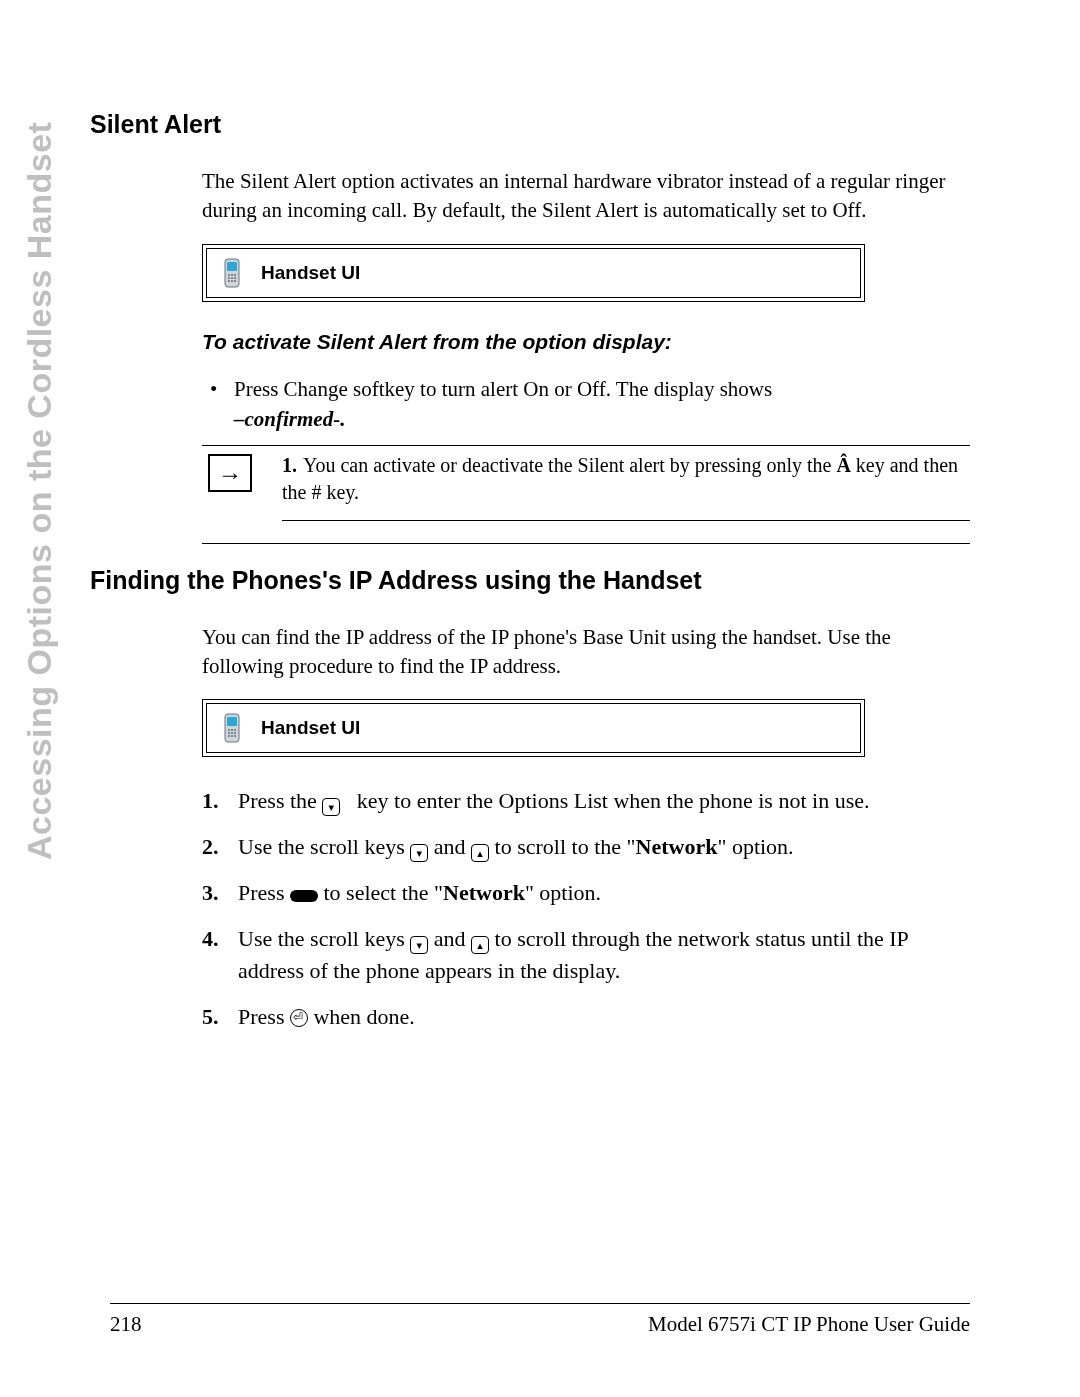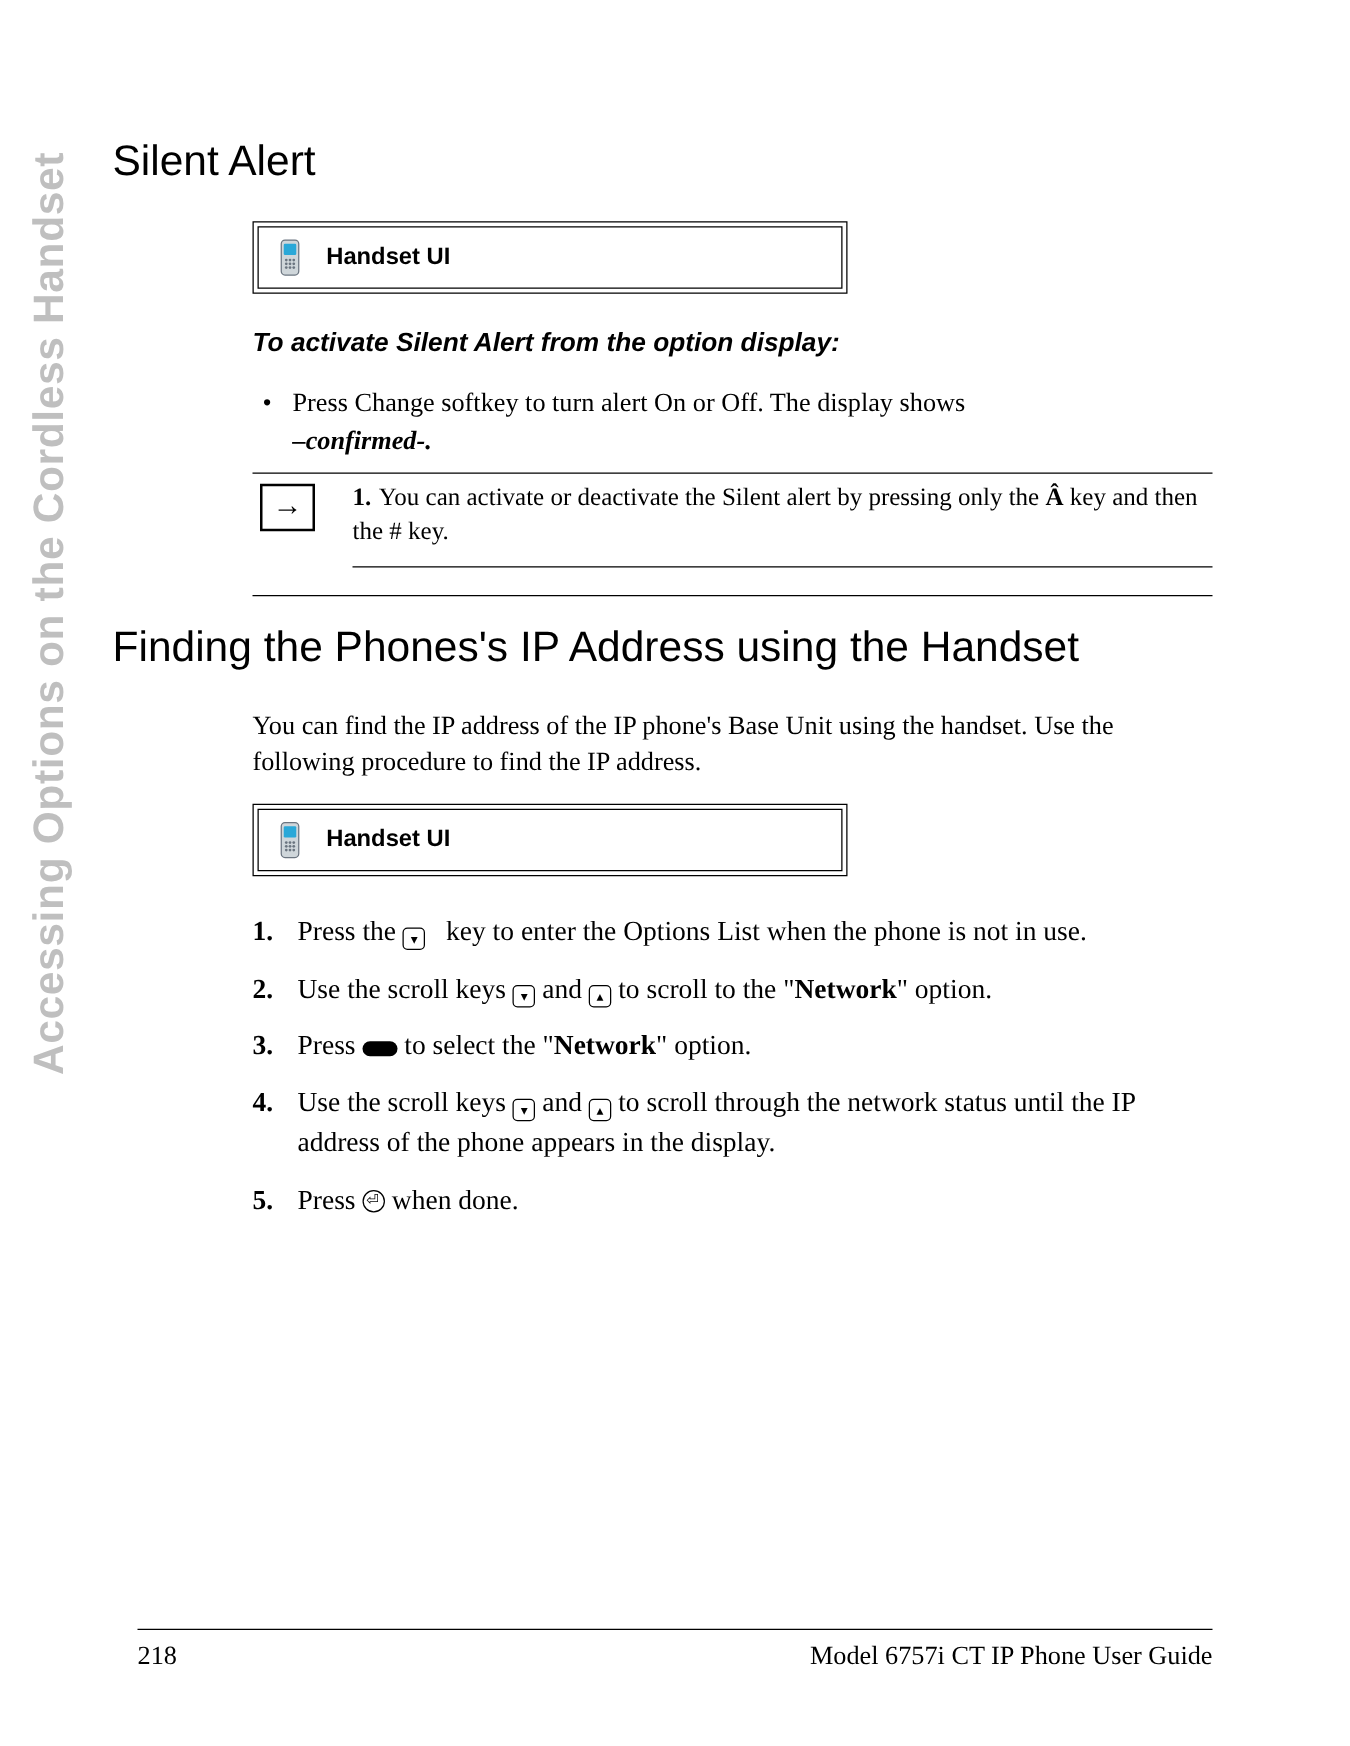--- a/index.html
+++ b/index.html
@@ -15,35 +15,35 @@
     font-weight: bold;
     font-size: 34px;
     color: #bfbfbf;
     white-space: nowrap;
     letter-spacing: 0.5px;
   }
   .sidebar-text { top: 860px; }
   .content { margin-left: 0; }
   h2.section {
     font-family: Arial, Helvetica, sans-serif;
-    font-weight: normal;
-    font-size: 34px;
+    font-weight: bold;
+    font-size: 25px;
     margin-bottom: 28px;
   }
   .body-indent { margin-left: 112px; }
   p.body {
     font-size: 21px;
     line-height: 1.4;
     margin-bottom: 18px;
   }
   .ui-box-outer {
     border: 1px solid #000;
     padding: 3px;
     margin: 10px 0 28px 0;
-    width: 476px;
+    width: 663px;
   }
   .ui-box-inner {
     border: 1px solid #000;
     padding: 8px 14px;
     display: flex;
     align-items: center;
     gap: 18px;
   }
   .ui-box-inner .label {
     font-family: Arial, Helvetica, sans-serif;
@@ -157,20 +157,21 @@
 
 <div class="page">
 
   <div class="sidebar-text">Accessing Options on the Cordless Handset</div>
 
   <div class="content">
 
     <h2 class="section">Silent Alert</h2>
 
     <div class="body-indent">
+      <p class="body">The Silent Alert option activates an internal hardware vibrator instead of a regular ringer during an incoming call. By default, the Silent Alert is automatically set to Off.</p>
 
       <div class="ui-box-outer">
         <div class="ui-box-inner">
           <svg class="handset-svg" viewBox="0 0 22 32">
             <rect x="4" y="2" width="14" height="28" rx="3" fill="#cfd6da" stroke="#6b7580" stroke-width="1"></rect>
             <rect x="6" y="5" width="10" height="9" rx="1" fill="#2aa8d8"></rect>
             <circle cx="8" cy="18" r="1.1" fill="#6b7580"></circle>
               <circle cx="11" cy="18" r="1.1" fill="#6b7580"></circle>
               <circle cx="14" cy="18" r="1.1" fill="#6b7580"></circle>
             <circle cx="8" cy="21" r="1.1" fill="#6b7580"></circle>

